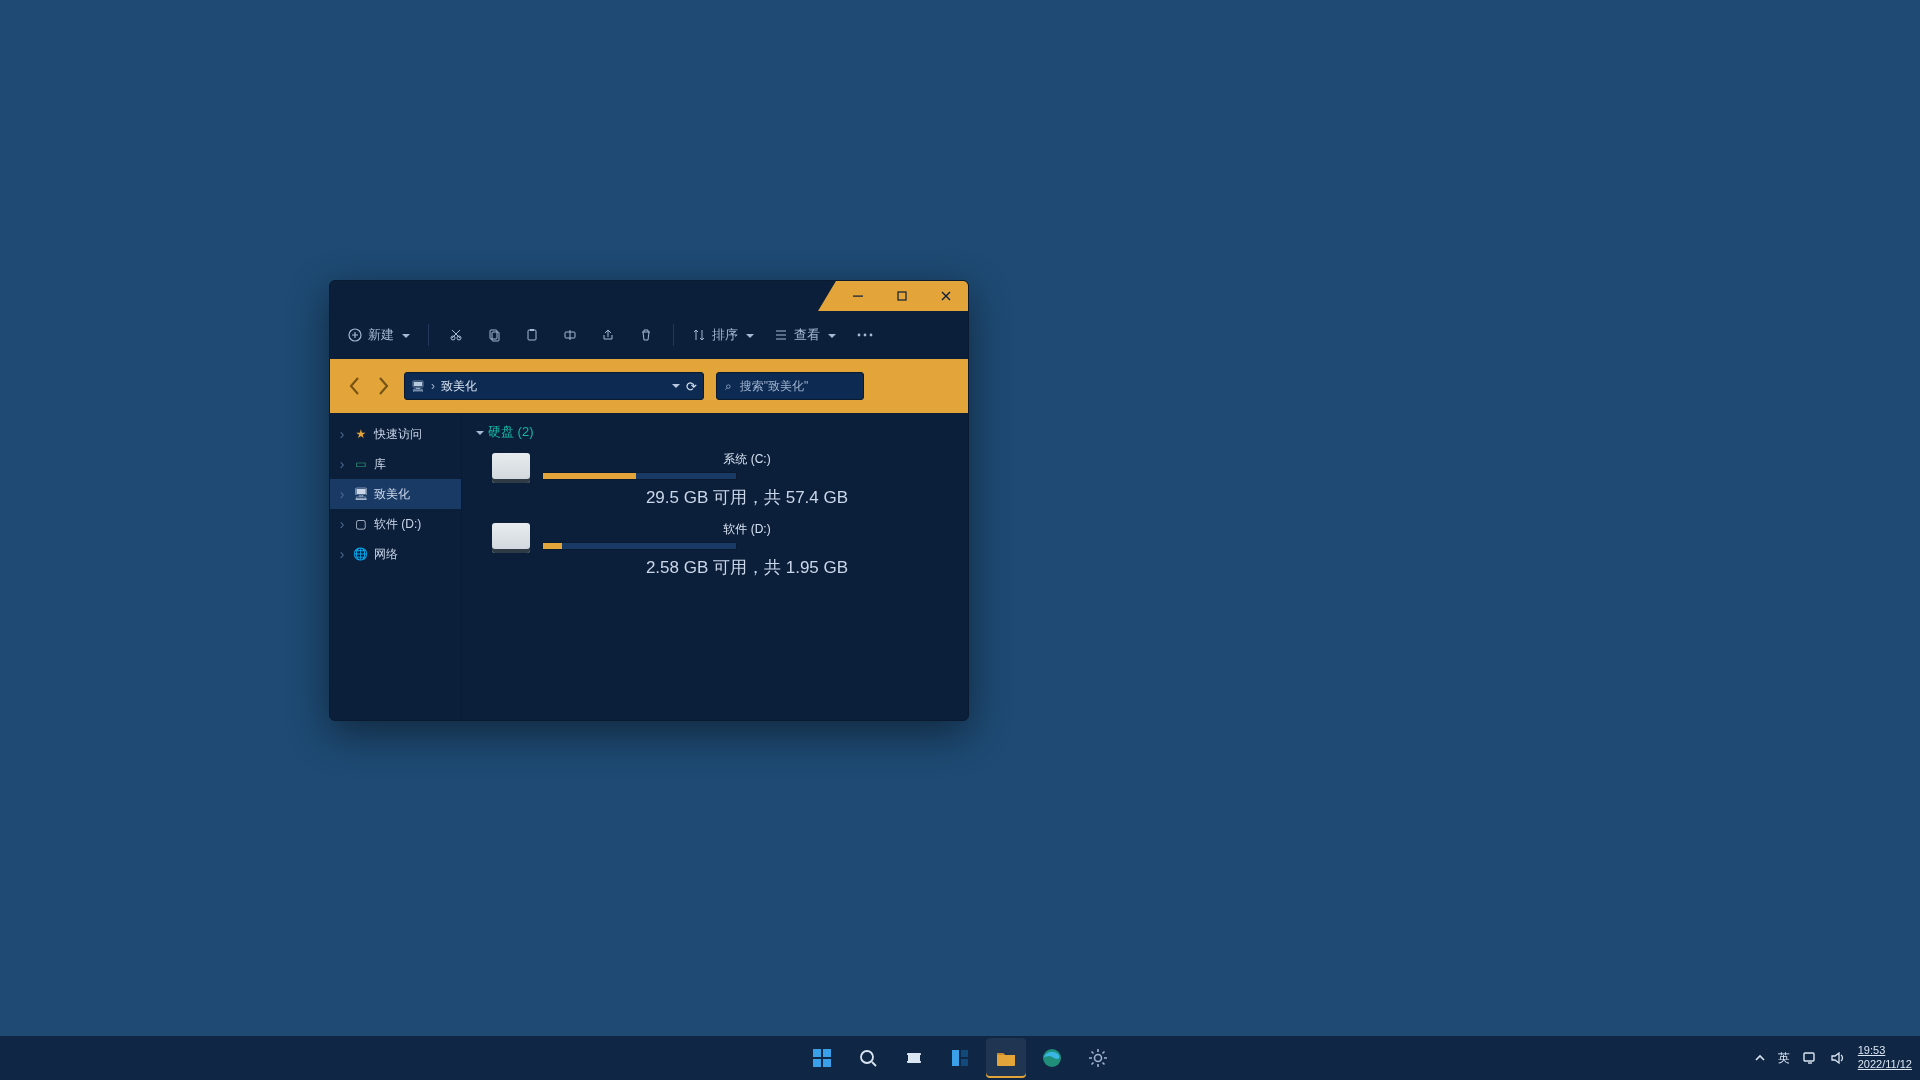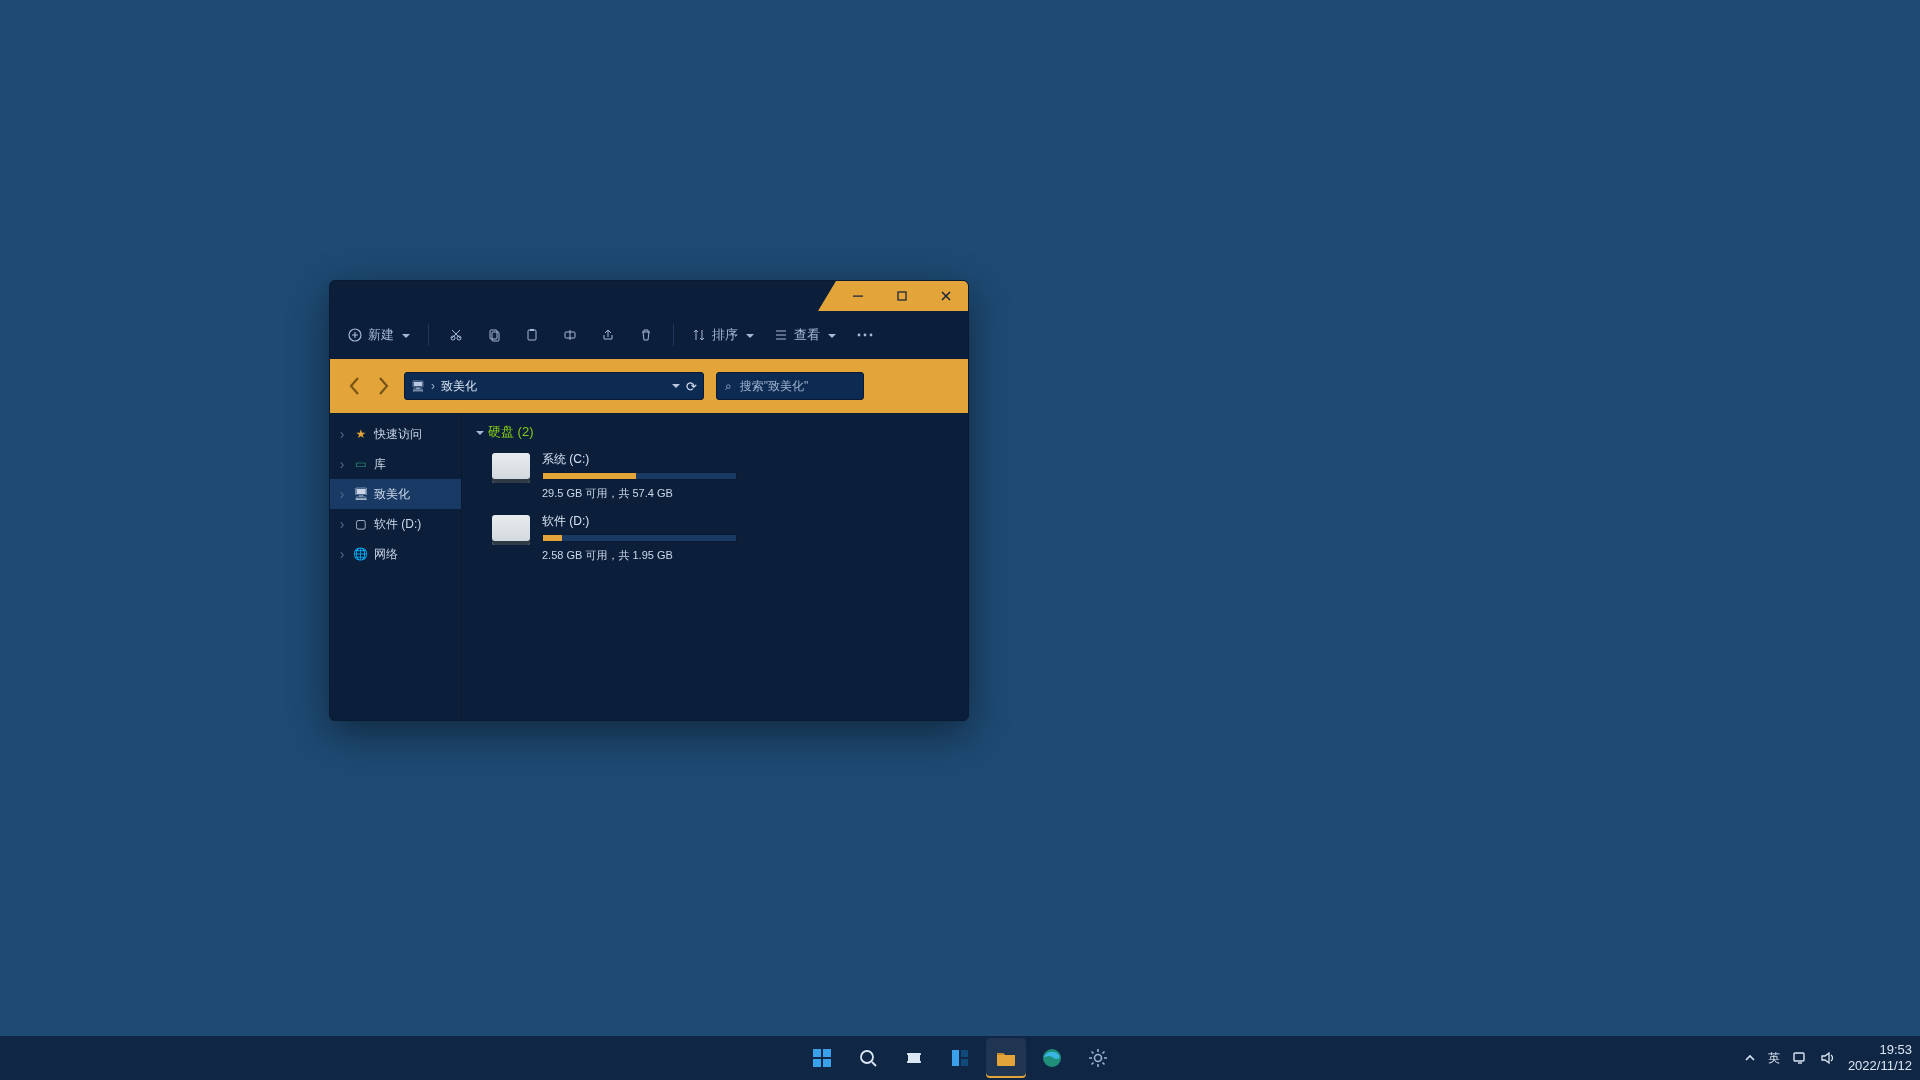--- a/index.html
+++ b/index.html
@@ -61,44 +61,44 @@
   .sidebar { width: 132px; background: #0c1f3a; border-right: 1px solid #0a1a30; padding-top: 6px;}
   .side-item {
     display: flex; align-items: center; gap: 6px; height: 30px; padding: 0 6px 0 6px;
     color: #cbd7e9; font-size: 12px; cursor: pointer;
   }
   .side-item .exp { color:#4f6b92; font-size:14px; width:12px; text-align:center;}
   .side-item.active { background: #1a3a66; }
   .side-item .ic { width:14px; display:flex; justify-content:center;}
 
   .content { flex: 1; padding: 10px 14px; color: #cbd7e9; overflow: auto;}
-  .group-h { display: flex; align-items: center; gap: 4px; color: #84cc16; font-size: 13px; margin-bottom: 6px;}
+  .group-h { display: flex; align-items: center; gap: 4px; color: #14b8a6; font-size: 13px; margin-bottom: 6px;}
   .group-h .cv::before{ content:""; display:inline-block; border:4px solid transparent; border-top-color:#a5b8d4; transform: translateY(2px);}
-  .drive { display: flex; gap: 12px; padding: 4px 2px 8px 16px; align-items: flex-start;}
+  .drive { display: flex; gap: 12px; padding: 4px 2px 8px 16px; align-items: flex-start; text-align: center;}
   .drive-icon {
     width: 38px; height: 30px; background: linear-gradient(#e8ecef,#cfd6db); border-radius: 3px; position: relative; margin-top:2px;
     box-shadow: inset 0 -4px 0 #2e3a44;
   }
   .drive-icon.dvd { width:38px; height:38px; border-radius:50%; background: radial-gradient(circle,#fff 0 22%, #b458c7 24% 64%, #7a2f8c 66% 100%); box-shadow:none;}
   .drive-info { flex: 1; }
   .drive-title { font-size: 12px; margin-bottom: 4px; color:#d7e2f1;}
   .bar { width: 195px; height: 8px; background: #1a3a66; border: 1px solid #0a1a30; position: relative; }
   .bar .fill { height:100%; background: #e3a53a; }
-  .drive-sub { font-size: 11px; color:#cbd7e9; margin-top: 6px;}
+  .drive-sub { font-size: 17px; color:#cbd7e9; margin-top: 6px;}
 
   
   .taskbar {
     position: absolute; left: 0; right: 0; bottom: 0; height: 44px; background: #0f2644;
     display: flex; align-items: center; justify-content: center;
   }
   .task-center { display: flex; gap: 6px; }
   .task-btn { width: 40px; height: 40px; display:flex; align-items:center; justify-content:center; border-radius:4px; cursor:pointer;}
   .task-btn.active { background: rgba(255,255,255,.07); box-shadow: inset 0 -2px 0 #e3a53a;}
   .tray { position: absolute; right: 8px; top: 0; bottom: 0; display: flex; align-items: center; gap: 12px; color: #dbe6f3; font-size: 12px;}
-  .tray .clock { text-align: right; line-height: 1.25; font-size: 13px;}
+  .tray .clock { text-align: left; line-height: 1.25; font-size: 11px; text-decoration: underline;}
   .tray .ic { cursor:pointer; }
 
   
   svg { display: block; }
 </style>
 </head>
 <body>
 
 <div class="window">
   <div class="titlebar">

